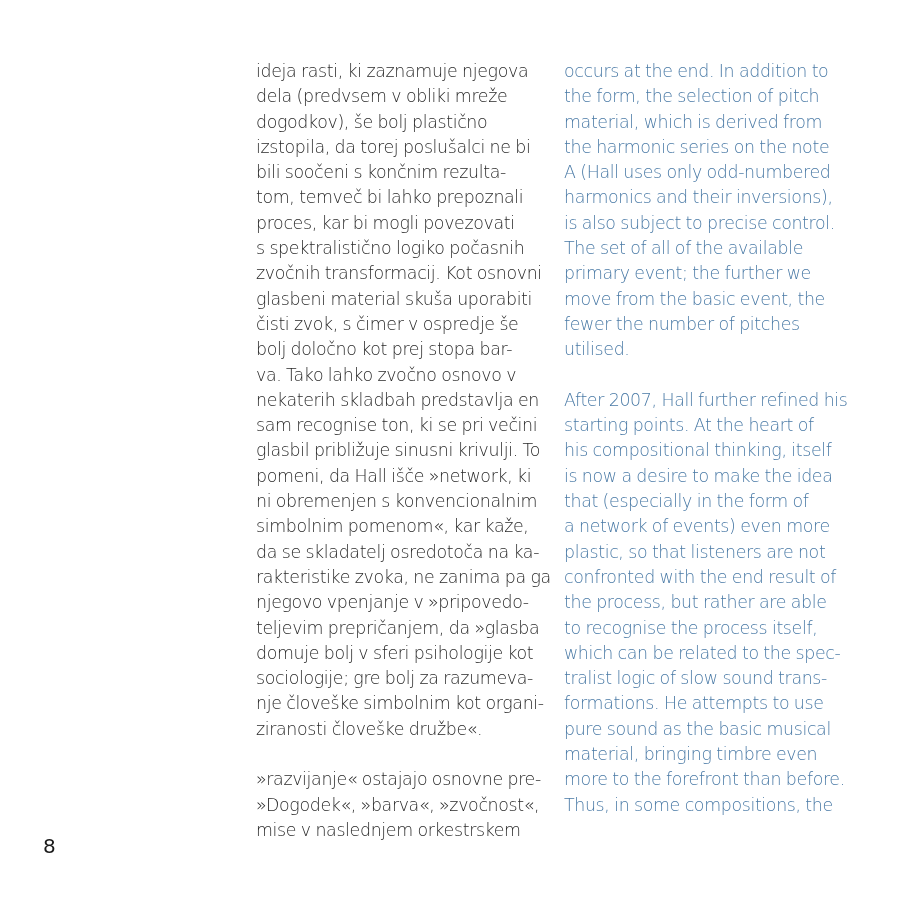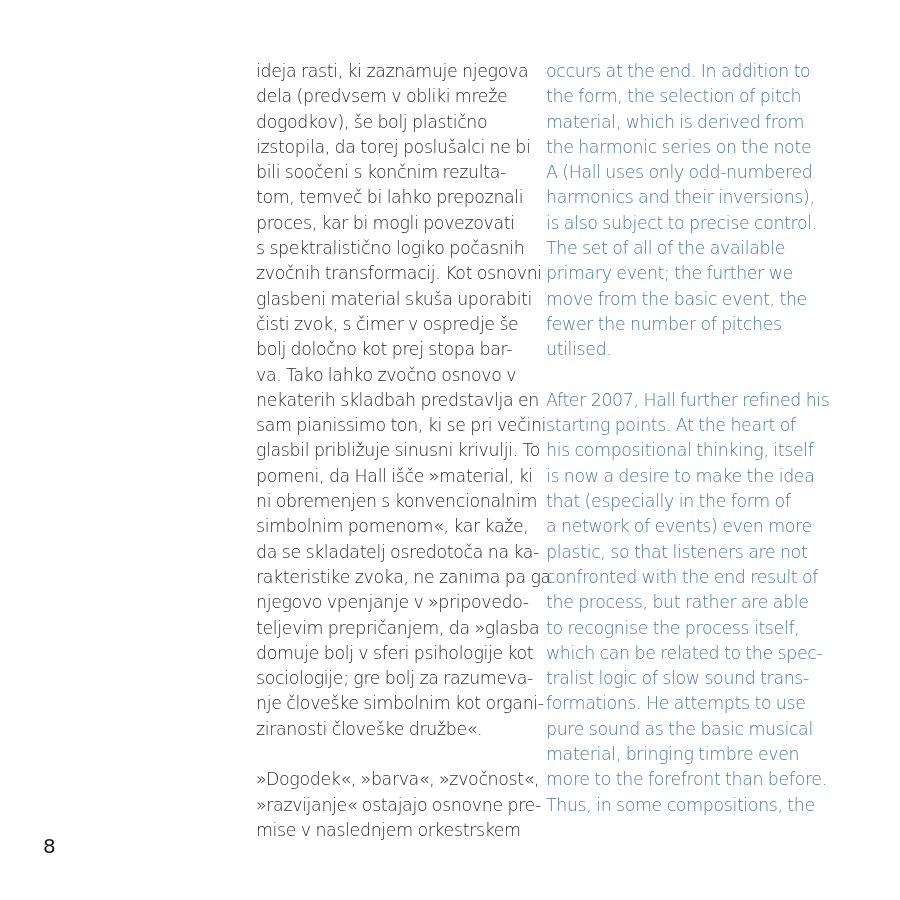--- a/index.html
+++ b/index.html
@@ -29,21 +29,21 @@
       word-spacing: -0.5px;
       font-weight: 300;
       margin-top: 10px;
     }
     .col-sl {
       left: 256px;
       width: 300px;
       color: #2a2a2a;
     }
     .col-en {
-      left: 546px;
+      left: 564px;
       width: 300px;
       color: #4a7aa6;
     }
     .line {
       display: block;
       white-space: nowrap;
     }
     .para-gap {
       display: block;
       height: 25.3px;
@@ -73,38 +73,38 @@
         <span class="line">bili soočeni s končnim rezulta-</span>
         <span class="line">tom, temveč bi lahko prepoznali</span>
         <span class="line">proces, kar bi mogli povezovati</span>
         <span class="line">s spektralistično logiko počasnih</span>
         <span class="line">zvočnih transformacij. Kot osnovni</span>
         <span class="line">glasbeni material skuša uporabiti</span>
         <span class="line">čisti zvok, s čimer v ospredje še</span>
         <span class="line">bolj določno kot prej stopa bar-</span>
         <span class="line">va. Tako lahko zvočno osnovo v</span>
         <span class="line">nekaterih skladbah predstavlja en</span>
-        <span class="line">sam pianissimo ton, ki se pri večini</span>
+        <span class="line">sam recognise ton, ki se pri večini</span>
         <span class="line">glasbil približuje sinusni krivulji. To</span>
-        <span class="line">pomeni, da Hall išče »material, ki</span>
+        <span class="line">pomeni, da Hall išče »network, ki</span>
         <span class="line">ni obremenjen s konvencionalnim</span>
         <span class="line">simbolnim pomenom«, kar kaže,</span>
         <span class="line">da se skladatelj osredotoča na ka-</span>
         <span class="line">rakteristike zvoka, ne zanima pa ga</span>
         <span class="line">njegovo vpenjanje v »pripovedo-</span>
         <span class="line">teljevim prepričanjem, da »glasba</span>
         <span class="line">domuje bolj v sferi psihologije kot</span>
         <span class="line">sociologije; gre bolj za razumeva-</span>
         <span class="line">nje človeške simbolnim kot organi-</span>
         <span class="line">ziranosti človeške družbe«.</span>
       </div>
     <span class="para-gap"></span>
     <div id="sl-p1">
+        <span class="line">»razvijanje« ostajajo osnovne pre-</span>
         <span class="line">»Dogodek«, »barva«, »zvočnost«,</span>
-        <span class="line">»razvijanje« ostajajo osnovne pre-</span>
         <span class="line">mise v naslednjem orkestrskem</span>
       </div>
   </div>
 
   <div class="col col-en">
     <div id="en-p0">
         <span class="line">occurs at the end. In addition to</span>
         <span class="line">the form, the selection of pitch</span>
         <span class="line">material, which is derived from</span>
         <span class="line">the harmonic series on the note</span>

